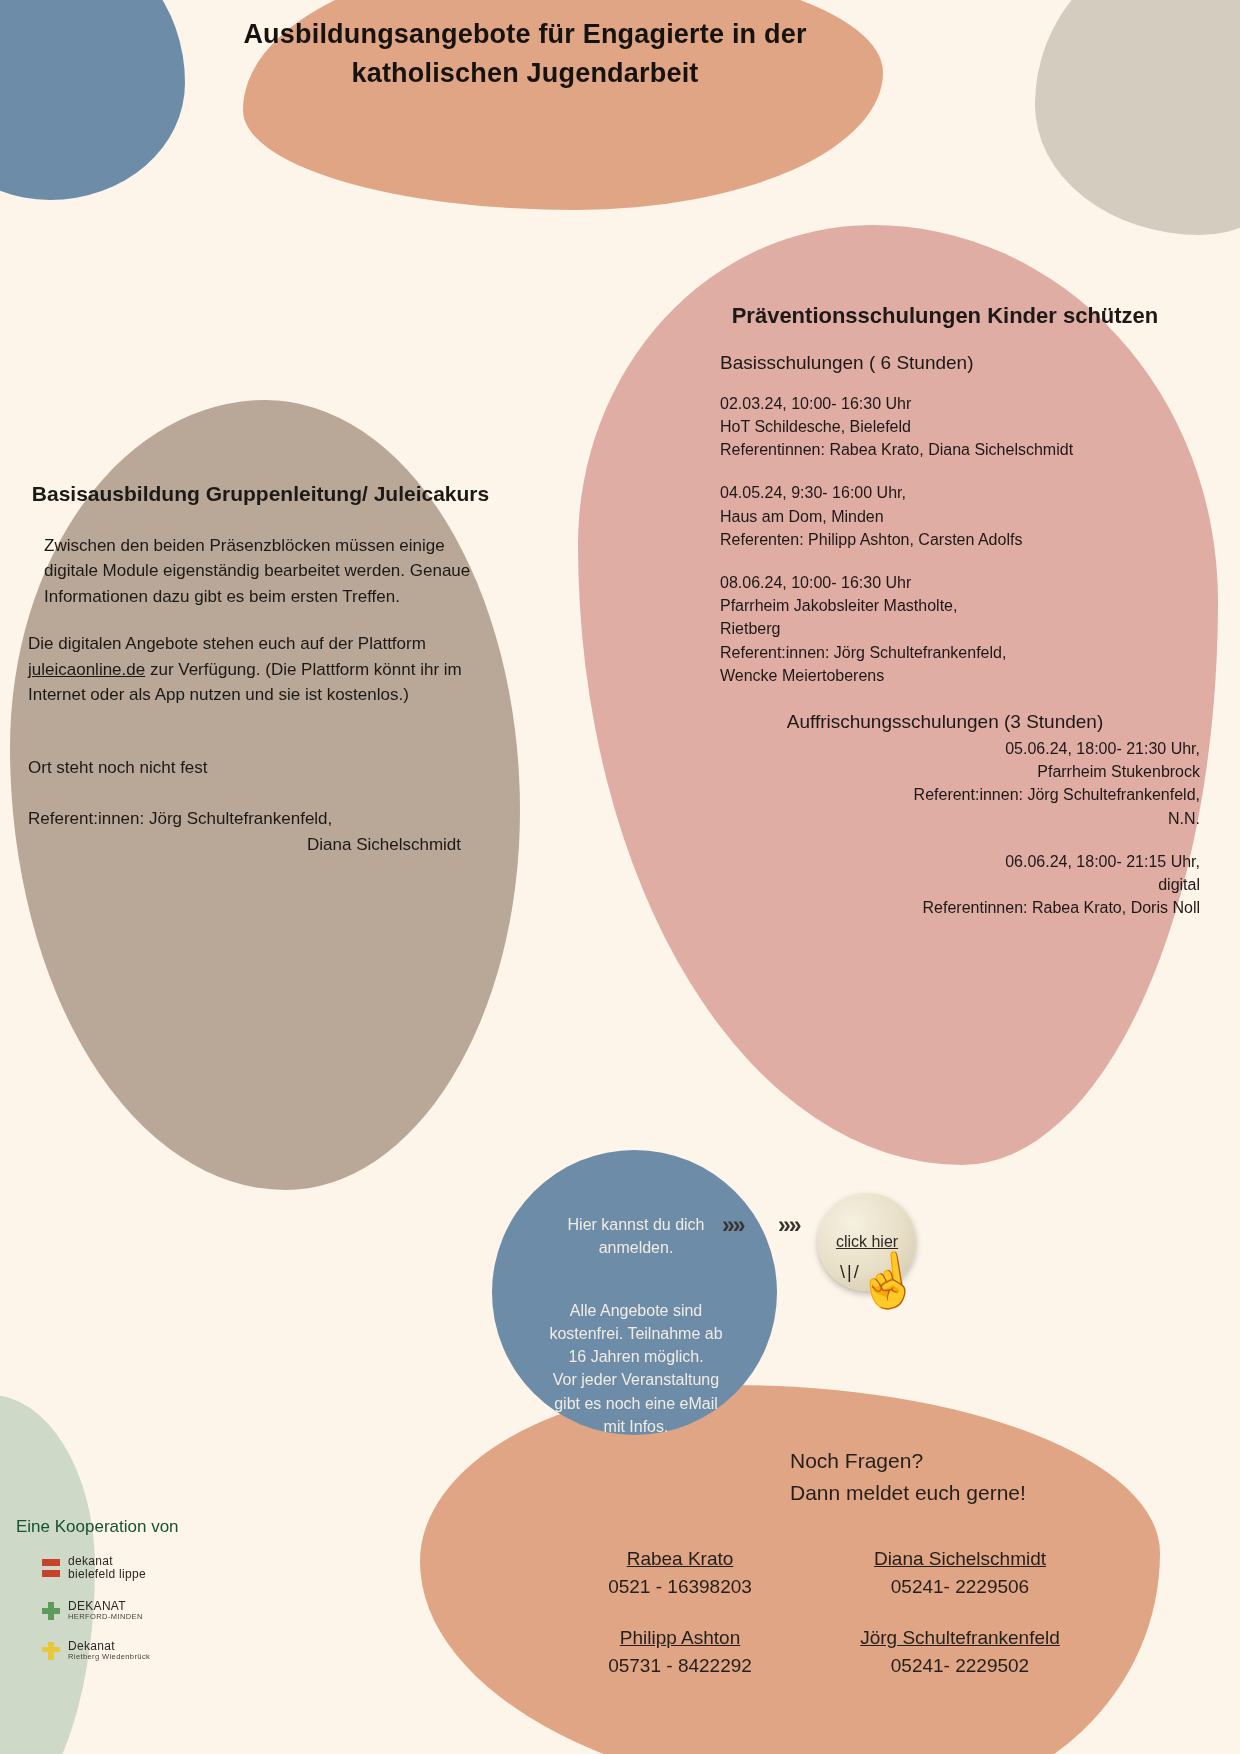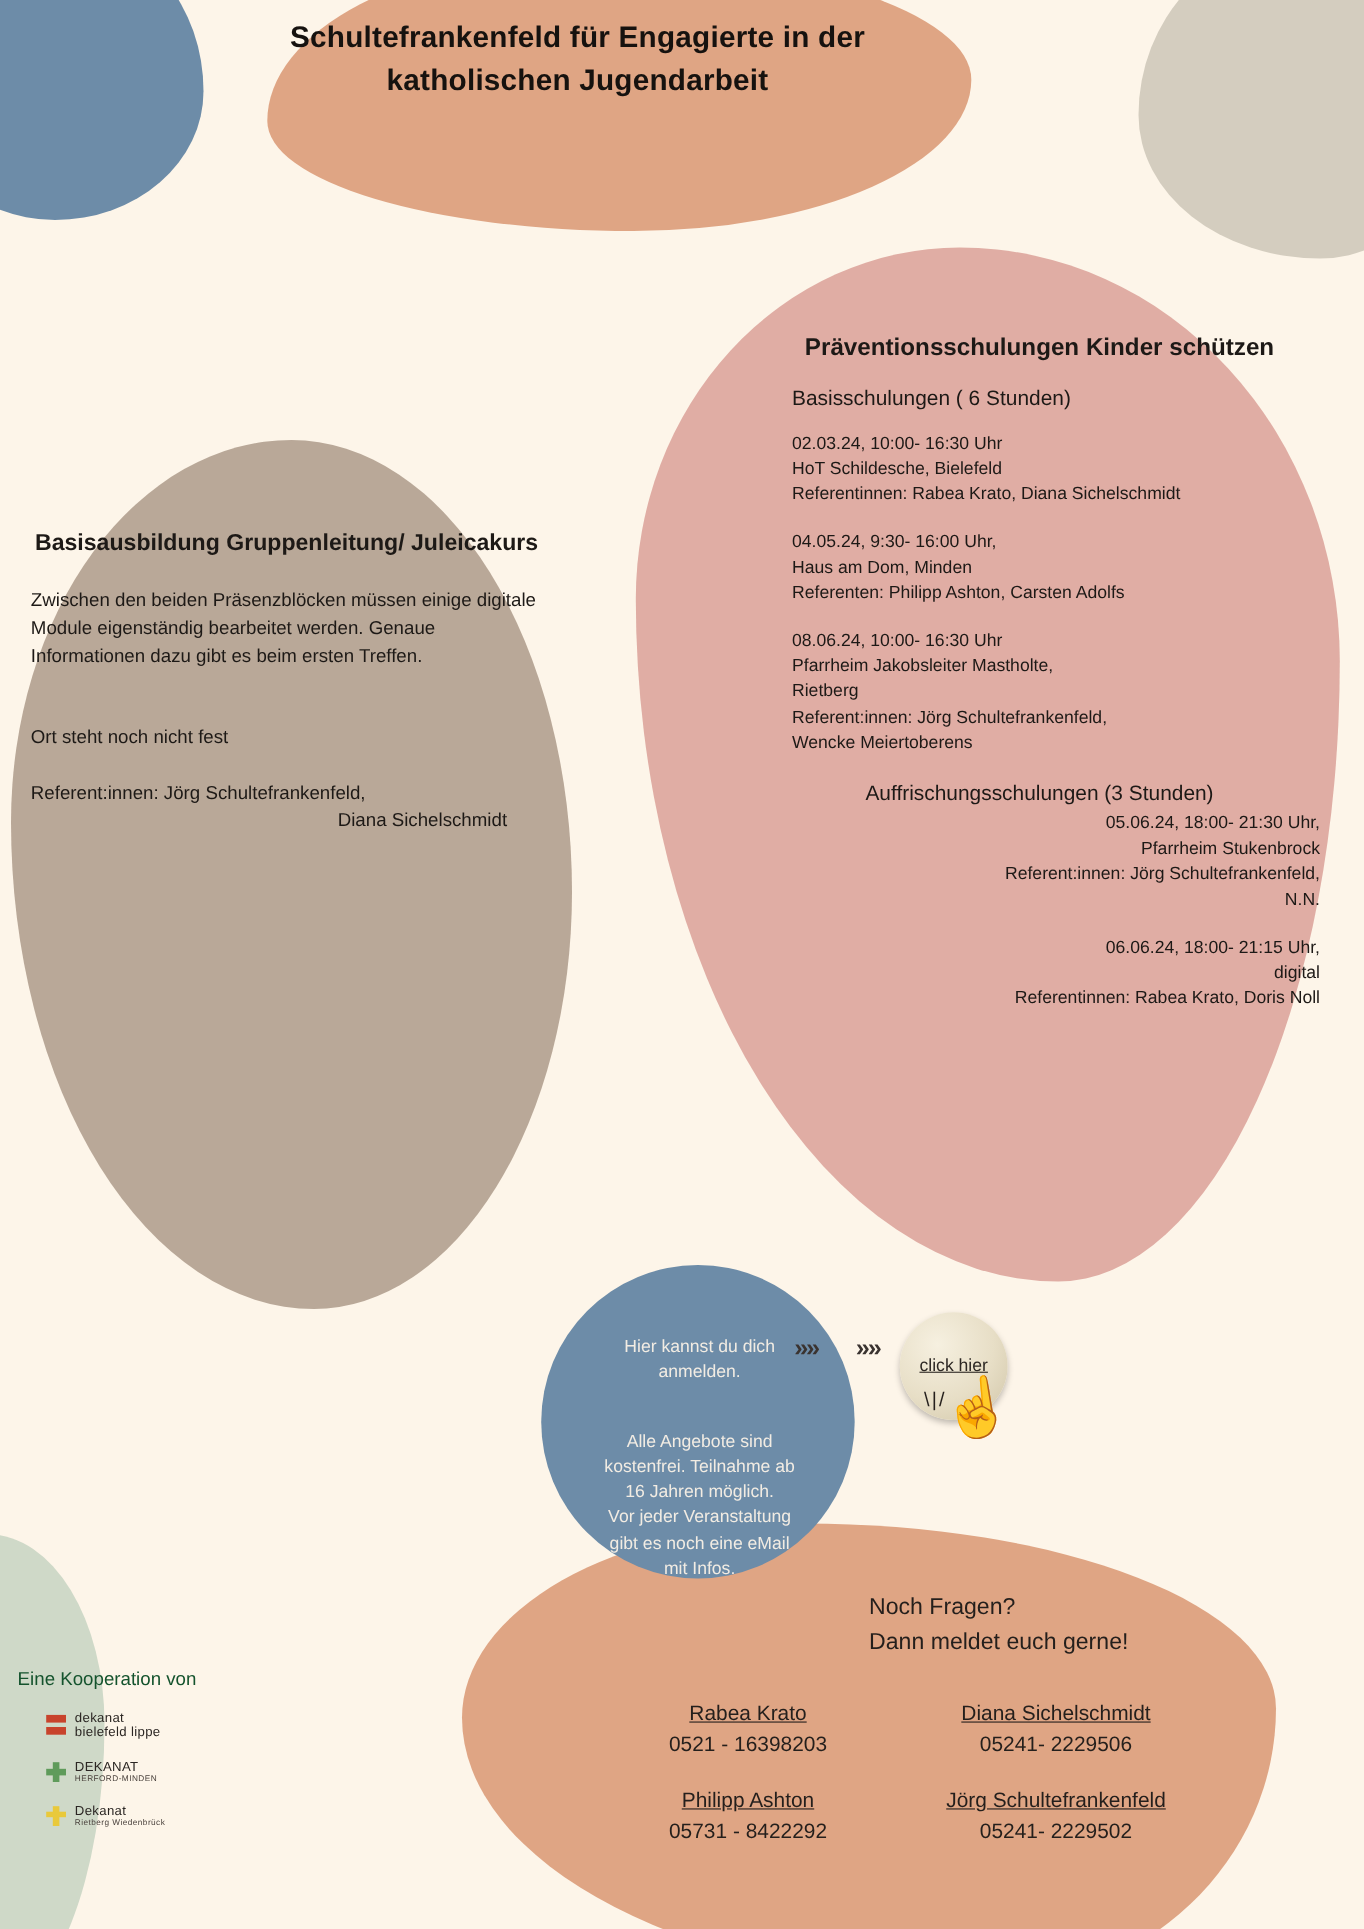--- a/index.html
+++ b/index.html
@@ -274,21 +274,21 @@
 
   <div class="blob blob-blue-tl"></div>
   <div class="blob blob-peach-top"></div>
   <div class="blob blob-beige-tr"></div>
   <div class="blob blob-pink-main"></div>
   <div class="blob blob-taupe-main"></div>
   <div class="blob blob-green-bl"></div>
   <div class="blob blob-peach-bottom"></div>
   <div class="blob blob-blue-circle"></div>
 
-  <div class="heading-main">Schultefrankenfeld
+  <div class="heading-main">Ausbildungsangebote
 für Engagierte
 in der katholischen Jugendarbeit</div>
 
   <div class="col-prev">
     <div class="prev-title">Präventionsschulungen
 Kinder schützen</div>
     <div class="prev-sub">Basisschulungen ( 6 Stunden)</div>
     <div class="prev-block">02.03.24, 10:00- 16:30 Uhr
 HoT Schildesche, Bielefeld
 Referentinnen: Rabea Krato, Diana Sichelschmidt</div>
@@ -307,21 +307,22 @@
 N.N.</div>
     <div class="prev-block-r">06.06.24, 18:00- 21:15 Uhr,
 digital
 Referentinnen: Rabea Krato, Doris Noll</div>
   </div>
 
   <div class="col-basis">
     <div class="basis-title">Basisausbildung
 Gruppenleitung/
 Juleicakurs</div>
-    <div class="basis-text" style="margin-top:22px;">Zwischen den beiden Präsenzblöcken müssen einige digitale Module eigenständig bearbeitet werden. Genaue Informationen dazu gibt es beim ersten Treffen.</div>
+    <div class="basis-text" style="margin-top:22px;margin-left:16px;">Zwischen den beiden Präsenzblöcken müssen einige digitale Module eigenständig bearbeitet werden. Genaue Informationen dazu gibt es beim ersten Treffen.</div>
+    <div class="basis-text" style="margin-top:22px;"><span>Die digitalen Angebote stehen euch auf der Plattform </span><span class="link">juleicaonline.de</span><span> zur Verfügung. (Die Plattform könnt ihr im Internet oder als App nutzen und sie ist kostenlos.)</span></div>
     <div class="basis-ref">
       <span>Ort steht noch nicht fest</span><br>
       <span>Referent:innen: Jörg Schultefrankenfeld,</span>
       <span class="indent">Diana Sichelschmidt</span>
     </div>
   </div>
 
   <div class="anmelde">
     <span>Hier kannst du dich
 anmelden.</span>

